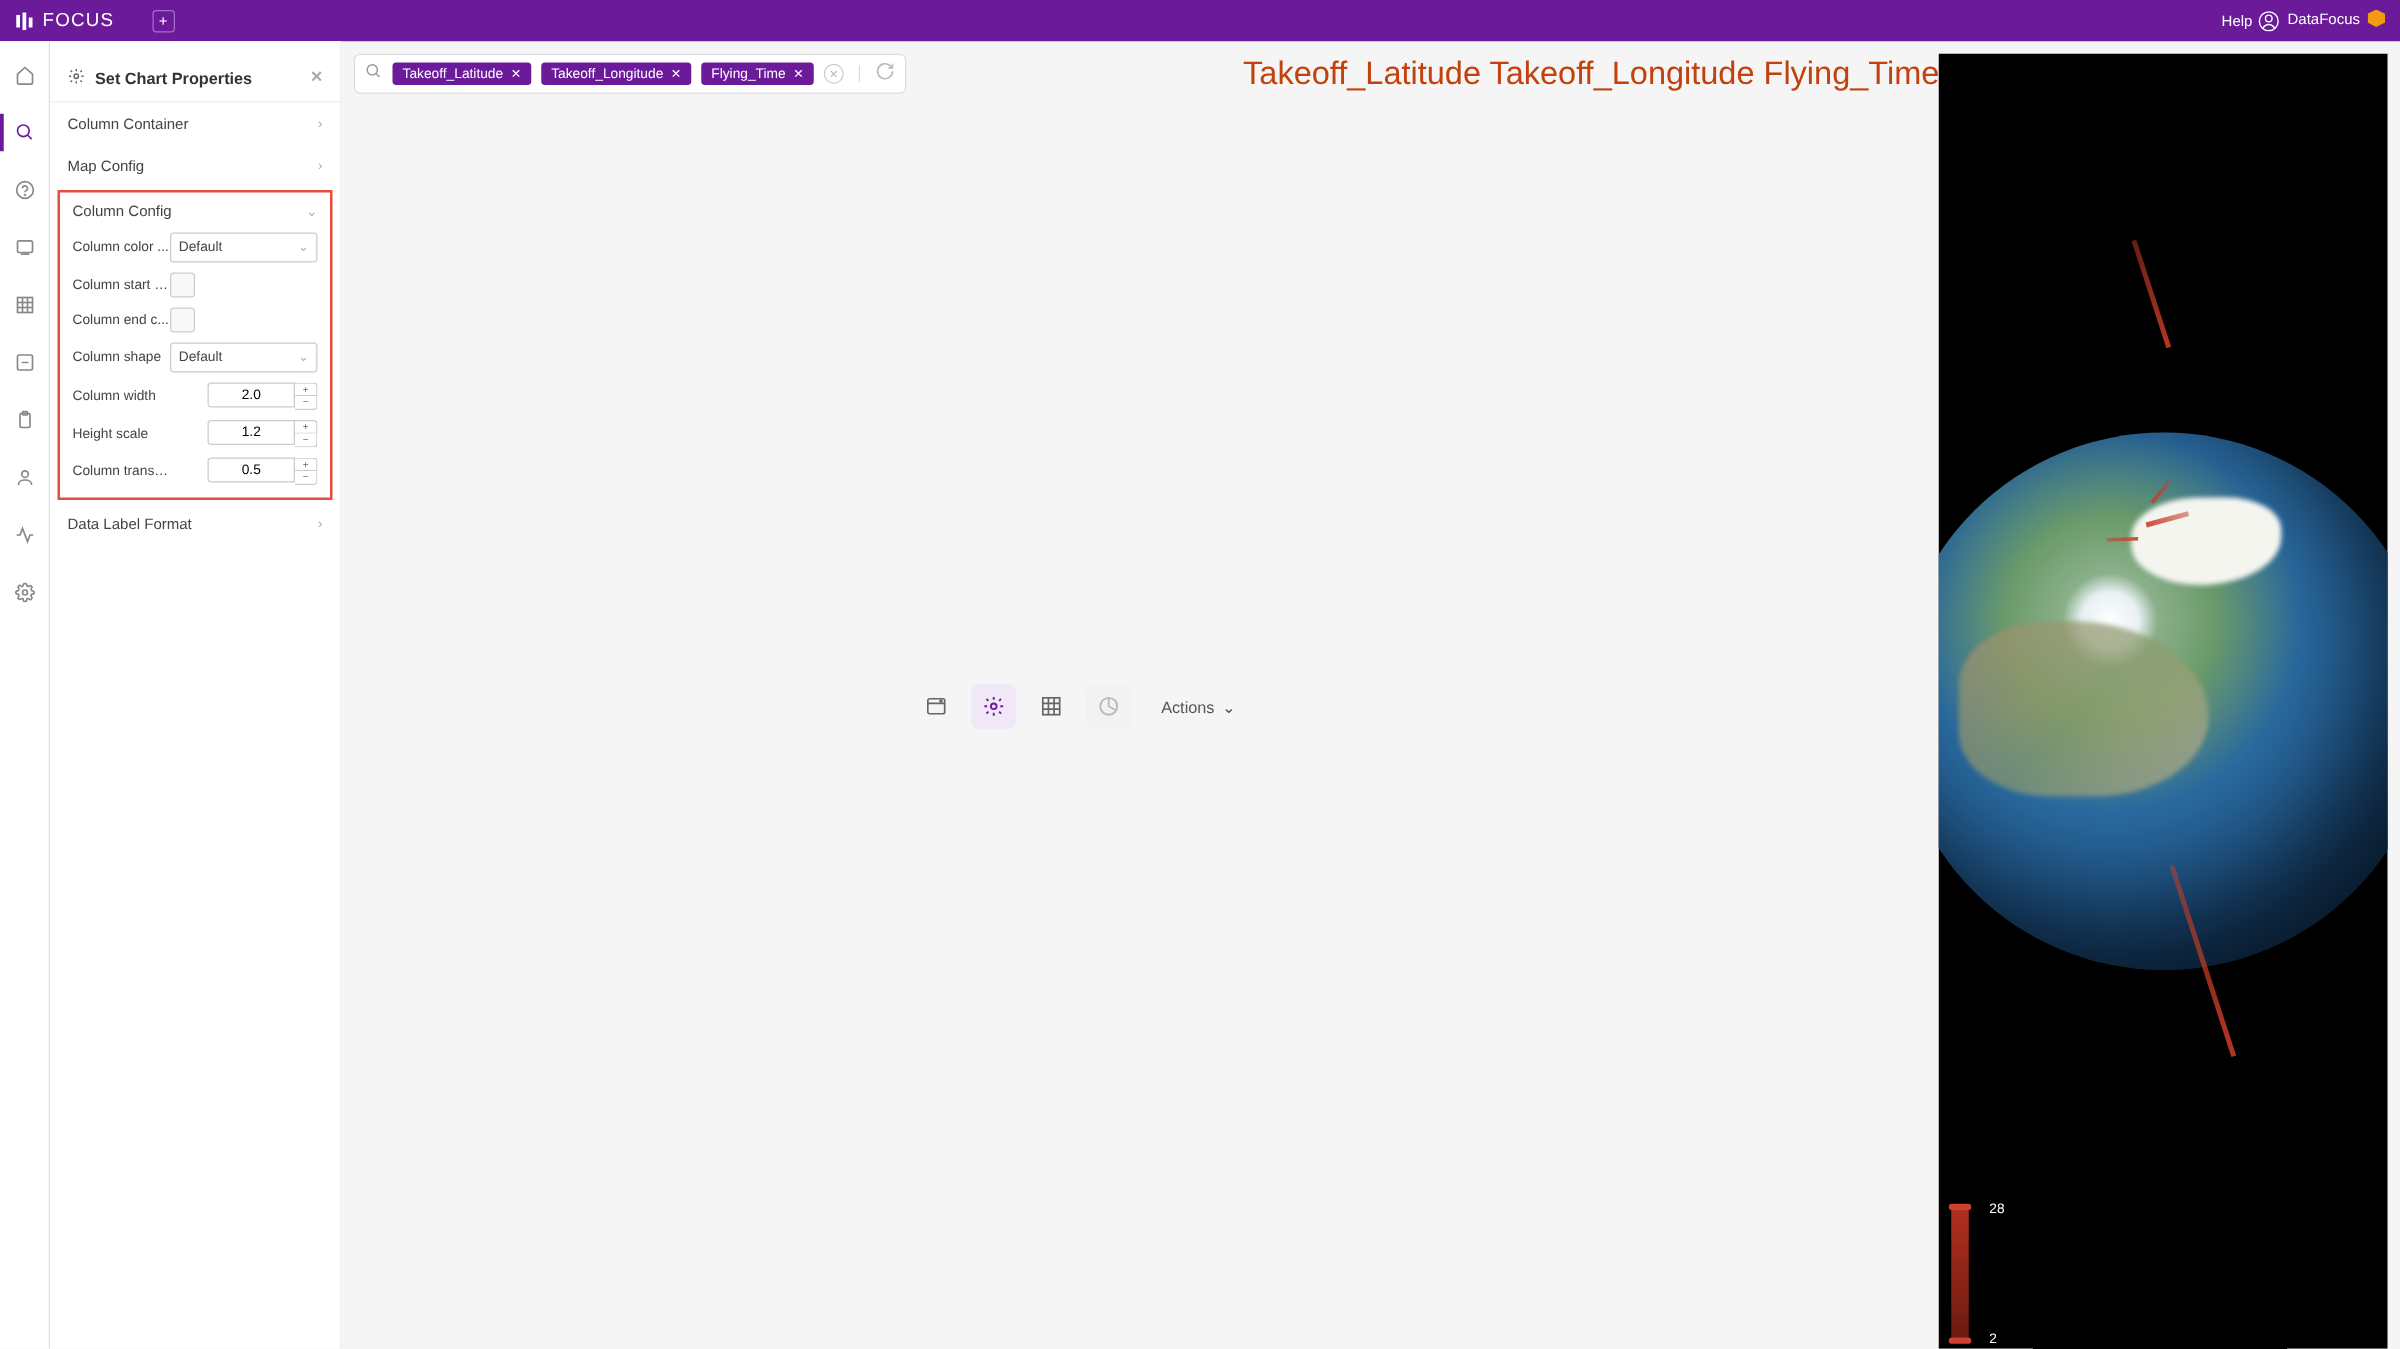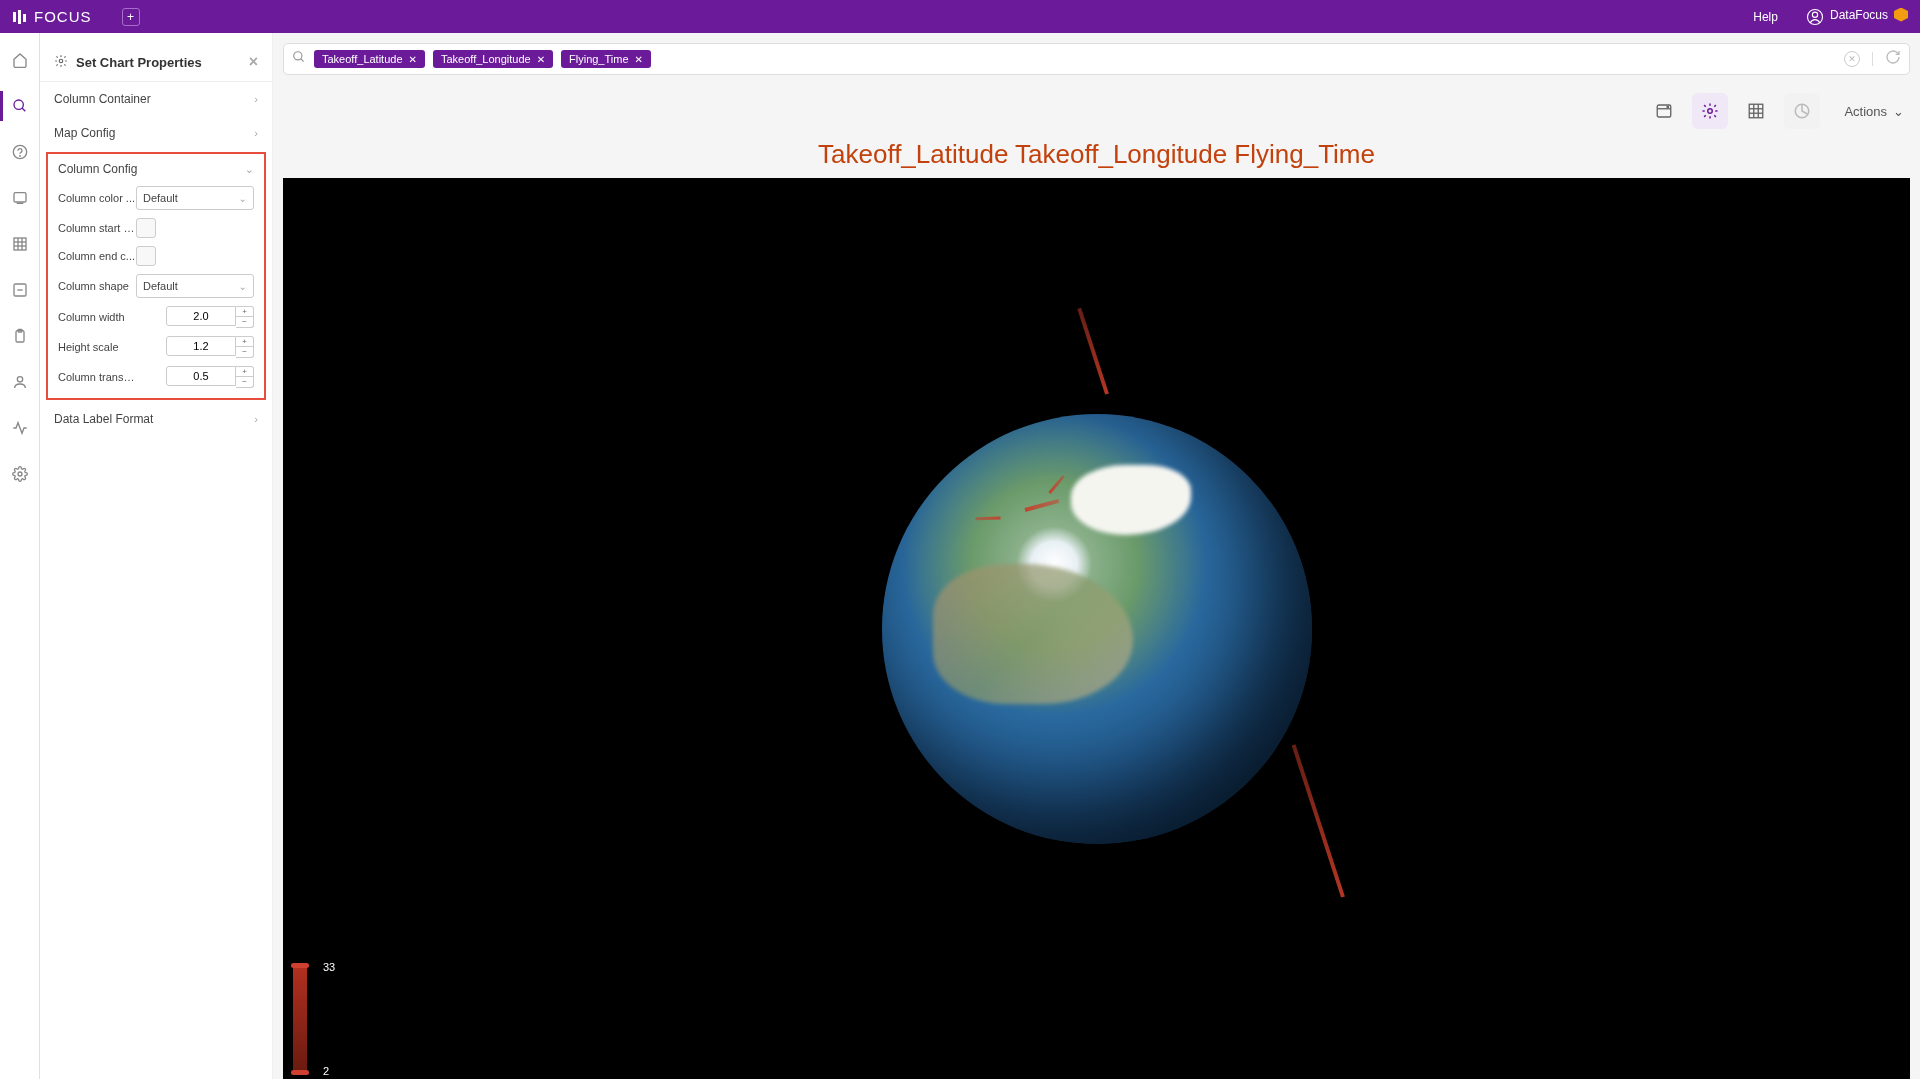--- a/index.html
+++ b/index.html
@@ -3,21 +3,21 @@
 <meta charset="utf-8">
 <style>
 * { margin: 0; padding: 0; box-sizing: border-box; font-family: -apple-system, BlinkMacSystemFont, "Segoe UI", Arial, sans-serif; }
 body { width: 1920px; height: 1079px; overflow: hidden; background: #f5f5f5; }
 
 
 .header { height: 33px; background: #6b1b9a; display: flex; align-items: center; padding: 0 12px; color: #fff; }
 .logo { display: flex; align-items: center; font-size: 15px; font-weight: 500; letter-spacing: 1px; }
 .logo-icon { margin-right: 6px; display: inline-flex; }
 .header-plus { margin-left: 30px; width: 18px; height: 18px; border: 1px solid #a66dc9; border-radius: 3px; display: flex; align-items: center; justify-content: center; font-size: 12px; cursor: pointer; }
-.header-right { margin-left: auto; display: flex; align-items: center; gap: 28px; font-size: 12px; }
+.header-right { margin-left: auto; display: flex; align-items: center; gap: 4px; font-size: 12px; }
 .user-block { display: flex; align-items: flex-start; gap: 6px; }
 .orange-badge { width: 14px; height: 14px; background: #f39c12; clip-path: polygon(50% 0%, 100% 25%, 100% 75%, 50% 100%, 0% 75%, 0% 25%); }
 
 
 .main { display: flex; height: calc(100% - 33px); }
 .rail { width: 40px; background: #fff; border-right: 1px solid #e0e0e0; display: flex; flex-direction: column; align-items: center; padding-top: 18px; gap: 28px; }
 .rail-icon { width: 18px; height: 18px; color: #888; cursor: pointer; display: flex; align-items: center; justify-content: center; }
 .rail-icon.active { color: #6b1b9a; }
 .rail-icon.active-bar { position: relative; }
 .rail-icon.active-bar::before { content: ""; position: absolute; left: -11px; top: -6px; width: 3px; height: 30px; background: #6b1b9a; }
@@ -37,21 +37,21 @@
 .select-box .caret { color: #aaa; font-size: 10px; }
 .color-swatch { width: 20px; height: 20px; border: 1px solid #ccc; border-radius: 3px; background: #f8f8f8; cursor: pointer; }
 .num-input { display: flex; width: 88px; margin-left: auto; }
 .num-input input { width: 70px; height: 20px; border: 1px solid #ccc; border-radius: 3px 0 0 3px; text-align: center; font-size: 11px; }
 .num-steps { display: flex; flex-direction: column; width: 18px; }
 .num-steps span { height: 11px; border: 1px solid #ccc; border-left: none; font-size: 8px; line-height: 9px; text-align: center; cursor: pointer; background: #fff; color: #666; }
 .num-steps span:first-child { border-radius: 0 3px 0 0; }
 .num-steps span:last-child { border-radius: 0 0 3px 0; border-top: none; }
 
 
-.content { flex: 1; padding: 10px 10px 0 10px; display: flex; flex-direction: column; }
+.content { flex: 1; padding: 10px 10px 0 10px; display: flex; }
 .searchbar { height: 32px; background: #fff; border: 1px solid #ddd; border-radius: 5px; display: flex; align-items: center; padding: 0 8px; gap: 8px; }
 .search-icon { color: #999; }
 .pill { background: #6b1b9a; color: #fff; font-size: 11px; padding: 3px 8px; border-radius: 3px; display: flex; align-items: center; gap: 6px; }
 .pill .x { cursor: pointer; font-size: 10px; }
 .search-right { margin-left: auto; display: flex; align-items: center; gap: 12px; color: #bbb; }
 .search-right .circ-x { width: 16px; height: 16px; border: 1px solid #ccc; border-radius: 50%; display: flex; align-items: center; justify-content: center; font-size: 9px; cursor: pointer; }
 .divider { width: 1px; height: 14px; background: #ddd; }
 
 .toolbar { display: flex; justify-content: flex-end; align-items: center; padding: 18px 6px 10px 6px; gap: 10px; }
 .tool-btn { width: 36px; height: 36px; border-radius: 6px; display: flex; align-items: center; justify-content: center; color: #666; cursor: pointer; }
@@ -338,19 +338,19 @@
       <div class="globe"></div>
       <div class="spike s1"></div>
       <div class="spike s2"></div>
       <div class="spike s3"></div>
       <div class="spike s4"></div>
       <div class="spike s5"></div>
       <div class="legend">
         <div class="legend-bar">
           <div class="legend-cap top"></div>
           <div class="legend-cap bot"></div>
-          <span class="legend-max">33</span>
+          <span class="legend-max">28</span>
           <span class="legend-min">2</span>
         </div>
       </div>
     </div>
   </div>
 </div>
 
 </body></html>

